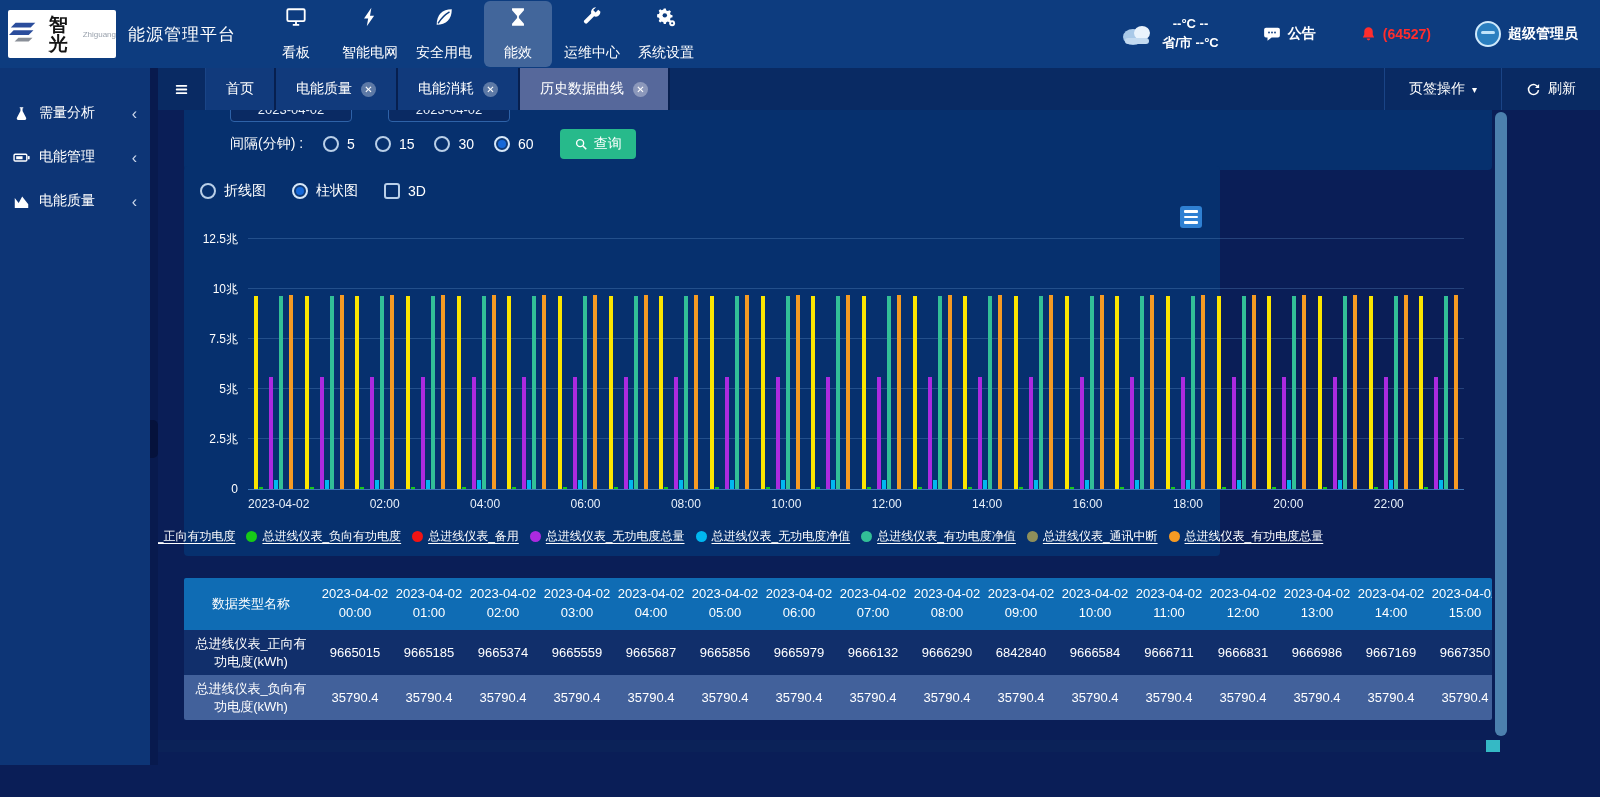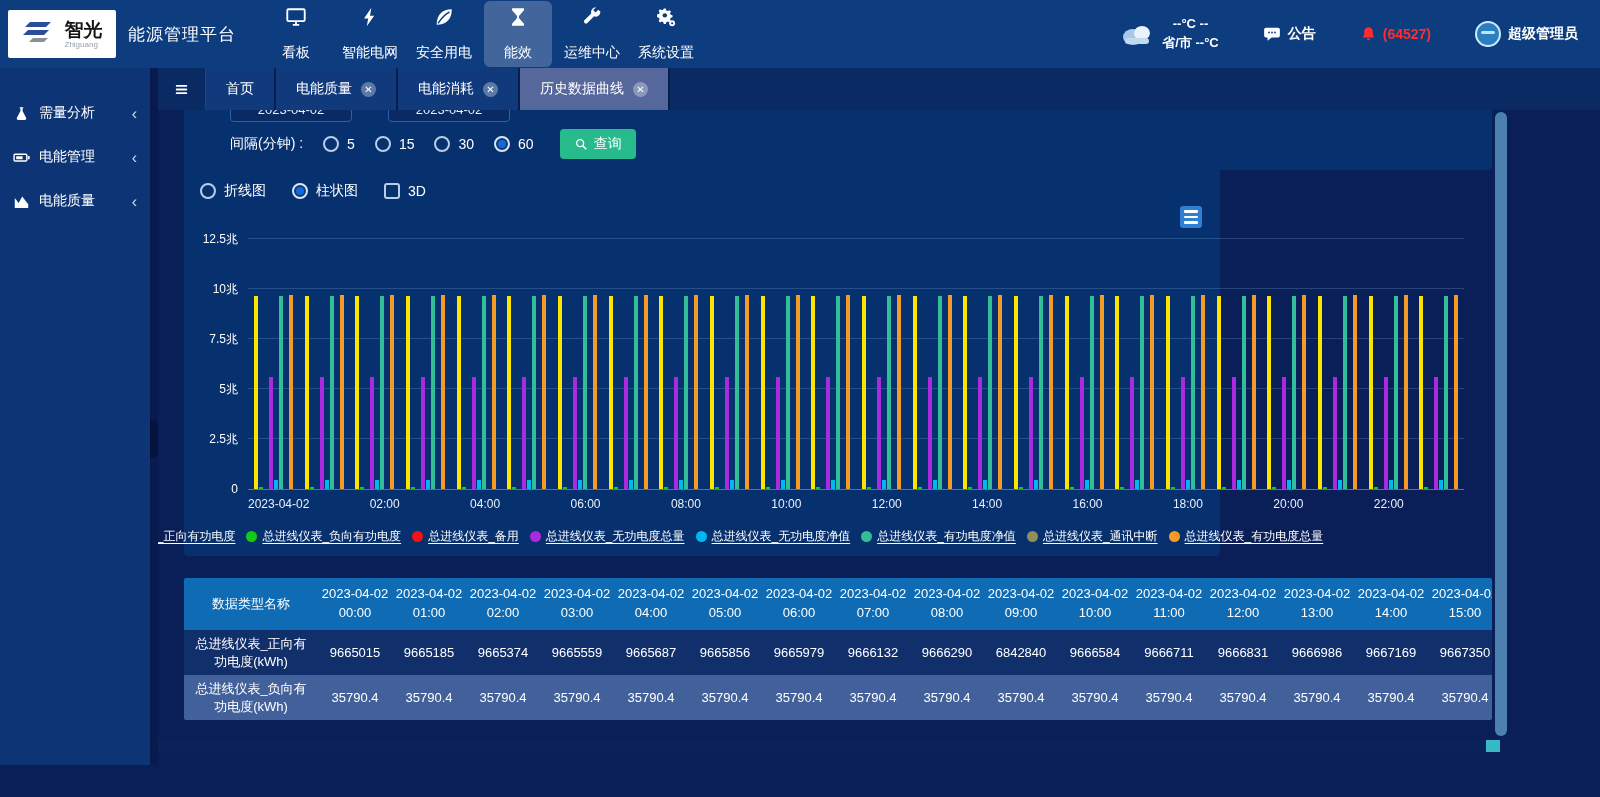--- a/index.html
+++ b/index.html
@@ -4,21 +4,21 @@
 <style>
   *{box-sizing:border-box}
   body{margin:0;width:1600px;height:797px;background:#0a1e57;font-family:"Liberation Sans","DejaVu Sans",sans-serif;color:#fff;overflow:hidden}
   .i{display:inline-block}
   .i svg{display:block;width:100%;height:100%}
 
   
   .header{height:68px;background:#0d3c7f;display:flex;align-items:center;position:relative;z-index:3}
   .logo-box{width:108px;height:48px;background:#fff;margin-left:8px;border-radius:2px;display:flex;align-items:center;justify-content:center;gap:5px;flex:none}
   .logo-mark{width:38px;height:26px}
-  .logo-txt{display:flex;flex-direction:column;}
+  .logo-txt{display:flex;flex-direction:row;align-items:center}
   .logo-cn{font-size:19px;font-weight:bold;color:#151515;line-height:1}
   .logo-en{font-size:8px;color:#9aa2ad;line-height:1;margin-top:2px}
   .app-title{font-size:17px;margin-left:12px;letter-spacing:1px;white-space:nowrap}
   .topnav{display:flex;margin-left:26px;gap:6px}
   .nav-item{width:68px;padding:5px 2px;display:flex;flex-direction:column;align-items:center;gap:16px;border-radius:6px;cursor:pointer}
   .nav-item.active{background:rgba(255,255,255,.22)}
   .nav-item .i{width:22px;height:22px}
   .nav-label{font-size:14px;white-space:nowrap}
   .right-group{margin-left:auto;display:flex;align-items:center;gap:44px;padding-right:22px}
   .weather{display:flex;align-items:center;gap:7px;font-size:13px;font-weight:bold}
@@ -289,20 +289,35 @@
     </div>
             <div class="tab">
       <span>电能消耗</span>
       <span class="tab-close">✕</span>
     </div>
             <div class="tab active">
       <span>历史数据曲线</span>
       <span class="tab-close">✕</span>
     </div>
           </div>
+        <div class="tab-right">
+          <div class="tab-btn">
+            <span>页签操作</span>
+            <span class="caret">▾</span>
+          </div>
+          <div class="tab-btn">
+            <span class="i">
+                <svg viewBox="0 0 24 24">
+                  <path d="M19.5 9A8 8 0 1 0 20 13" fill="none" stroke="currentColor" stroke-width="2.4"></path>
+                  <path d="M21 3v6.5h-6.5z" fill="currentColor"></path>
+                </svg>
+              </span>
+            <span>刷新</span>
+          </div>
+        </div>
       </div>
 
       <div class="content">
 
         <div class="panel filter-panel">
           <div class="date-row">
             <div class="date-input">2023-04-02</div>
             <div class="date-input">2023-04-02</div>
           </div>
           <div class="interval-row">

